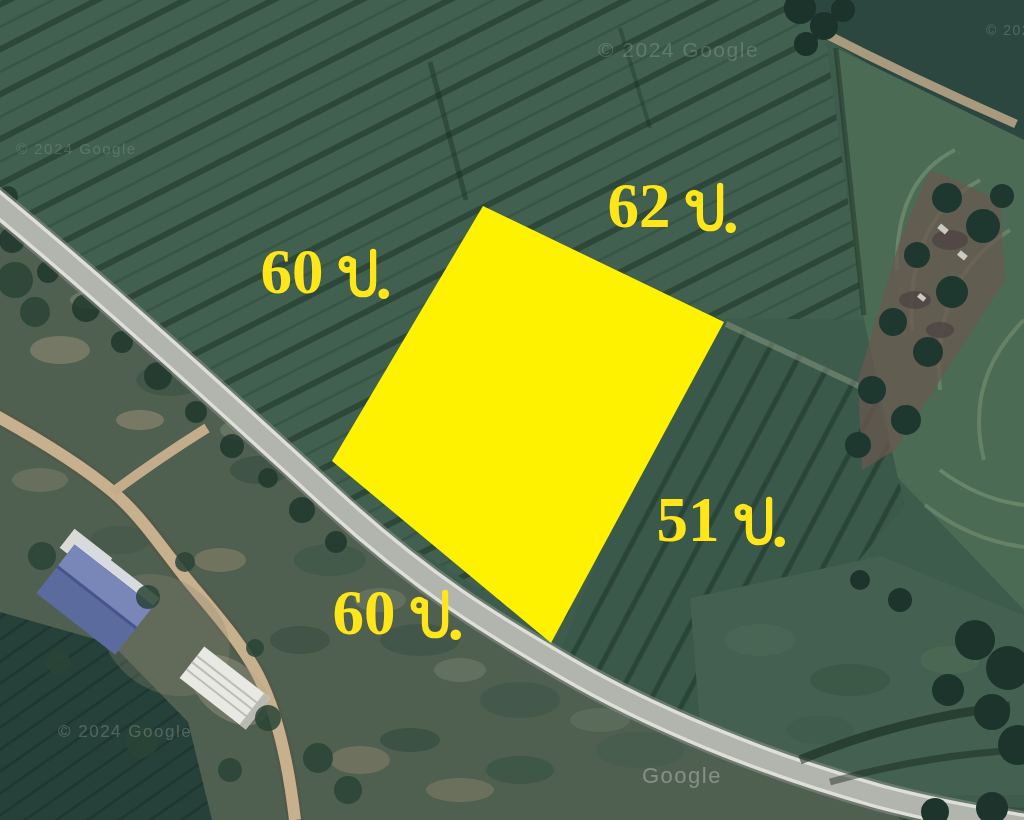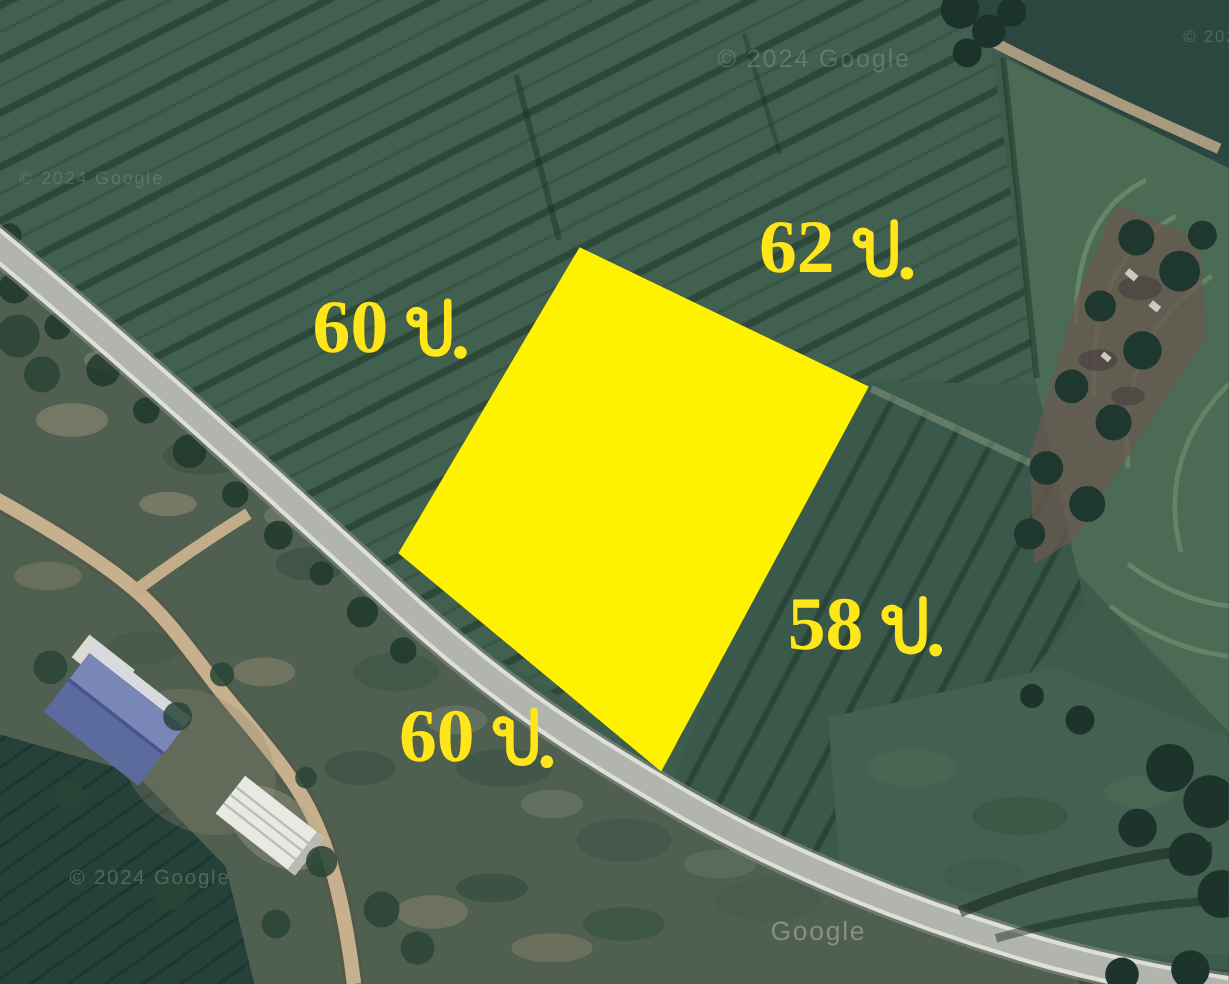--- a/index.html
+++ b/index.html
@@ -234,31 +234,31 @@
 
   <div class="dim-label" lang="th" style="left:325px;top:271px;" aria-label="60 ม.">
     <span>60</span>
     <svg class="mo-ma" width="52" height="54" viewBox="0 0 54 54">
       <circle cx="10" cy="18" r="6" fill="none" stroke="currentColor" stroke-width="6"></circle>
       <path d="M 16,15 L 16,36 Q 16,49 26.5,49 Q 37,49 37,36 L 37,5" fill="none" stroke="currentColor" stroke-width="6.5" stroke-linecap="round"></path>
       <circle cx="48" cy="48.5" r="5.5" fill="currentColor"></circle>
     </svg>
   </div>
 
-  <div class="dim-label" lang="th" style="left:697px;top:205px;justify-content:space-between;" aria-label="62 ม.">
+  <div class="dim-label" lang="th" style="left:672px;top:205px;justify-content:space-between;" aria-label="62 ม.">
     <span>62</span>
     <svg class="mo-ma" width="52" height="54" viewBox="0 0 54 54">
       <circle cx="10" cy="18" r="6" fill="none" stroke="currentColor" stroke-width="6"></circle>
       <path d="M 16,15 L 16,36 Q 16,49 26.5,49 Q 37,49 37,36 L 37,5" fill="none" stroke="currentColor" stroke-width="6.5" stroke-linecap="round"></path>
       <circle cx="48" cy="48.5" r="5.5" fill="currentColor"></circle>
     </svg>
   </div>
 
   <div class="dim-label" lang="th" style="left:721px;top:519px;" aria-label="73 ม.">
-    <span>58</span>
+    <span>51</span>
     <svg class="mo-ma" width="52" height="54" viewBox="0 0 54 54">
       <circle cx="10" cy="18" r="6" fill="none" stroke="currentColor" stroke-width="6"></circle>
       <path d="M 16,15 L 16,36 Q 16,49 26.5,49 Q 37,49 37,36 L 37,5" fill="none" stroke="currentColor" stroke-width="6.5" stroke-linecap="round"></path>
       <circle cx="48" cy="48.5" r="5.5" fill="currentColor"></circle>
     </svg>
   </div>
 
   <div class="dim-label" lang="th" style="left:397px;top:612px;" aria-label="60 ม.">
     <span>60</span>
     <svg class="mo-ma" width="52" height="54" viewBox="0 0 54 54">

